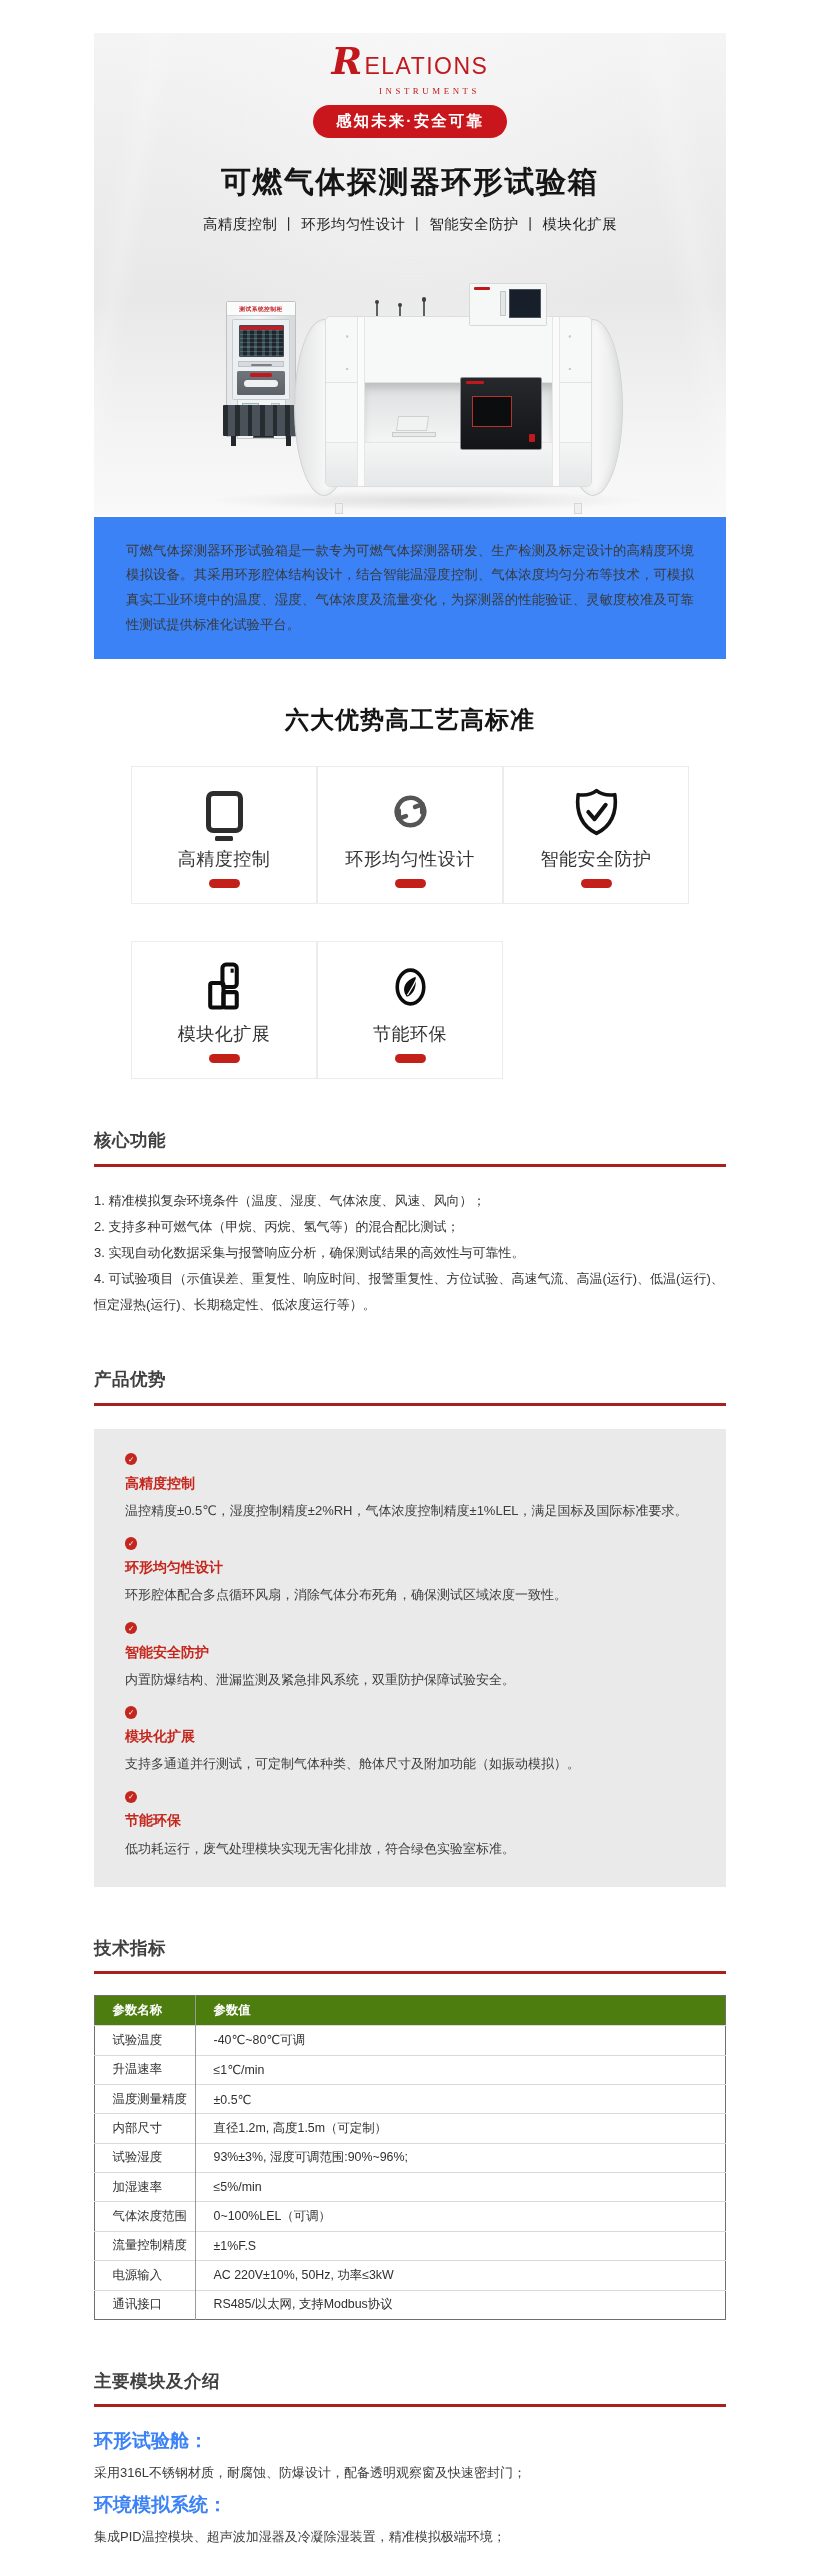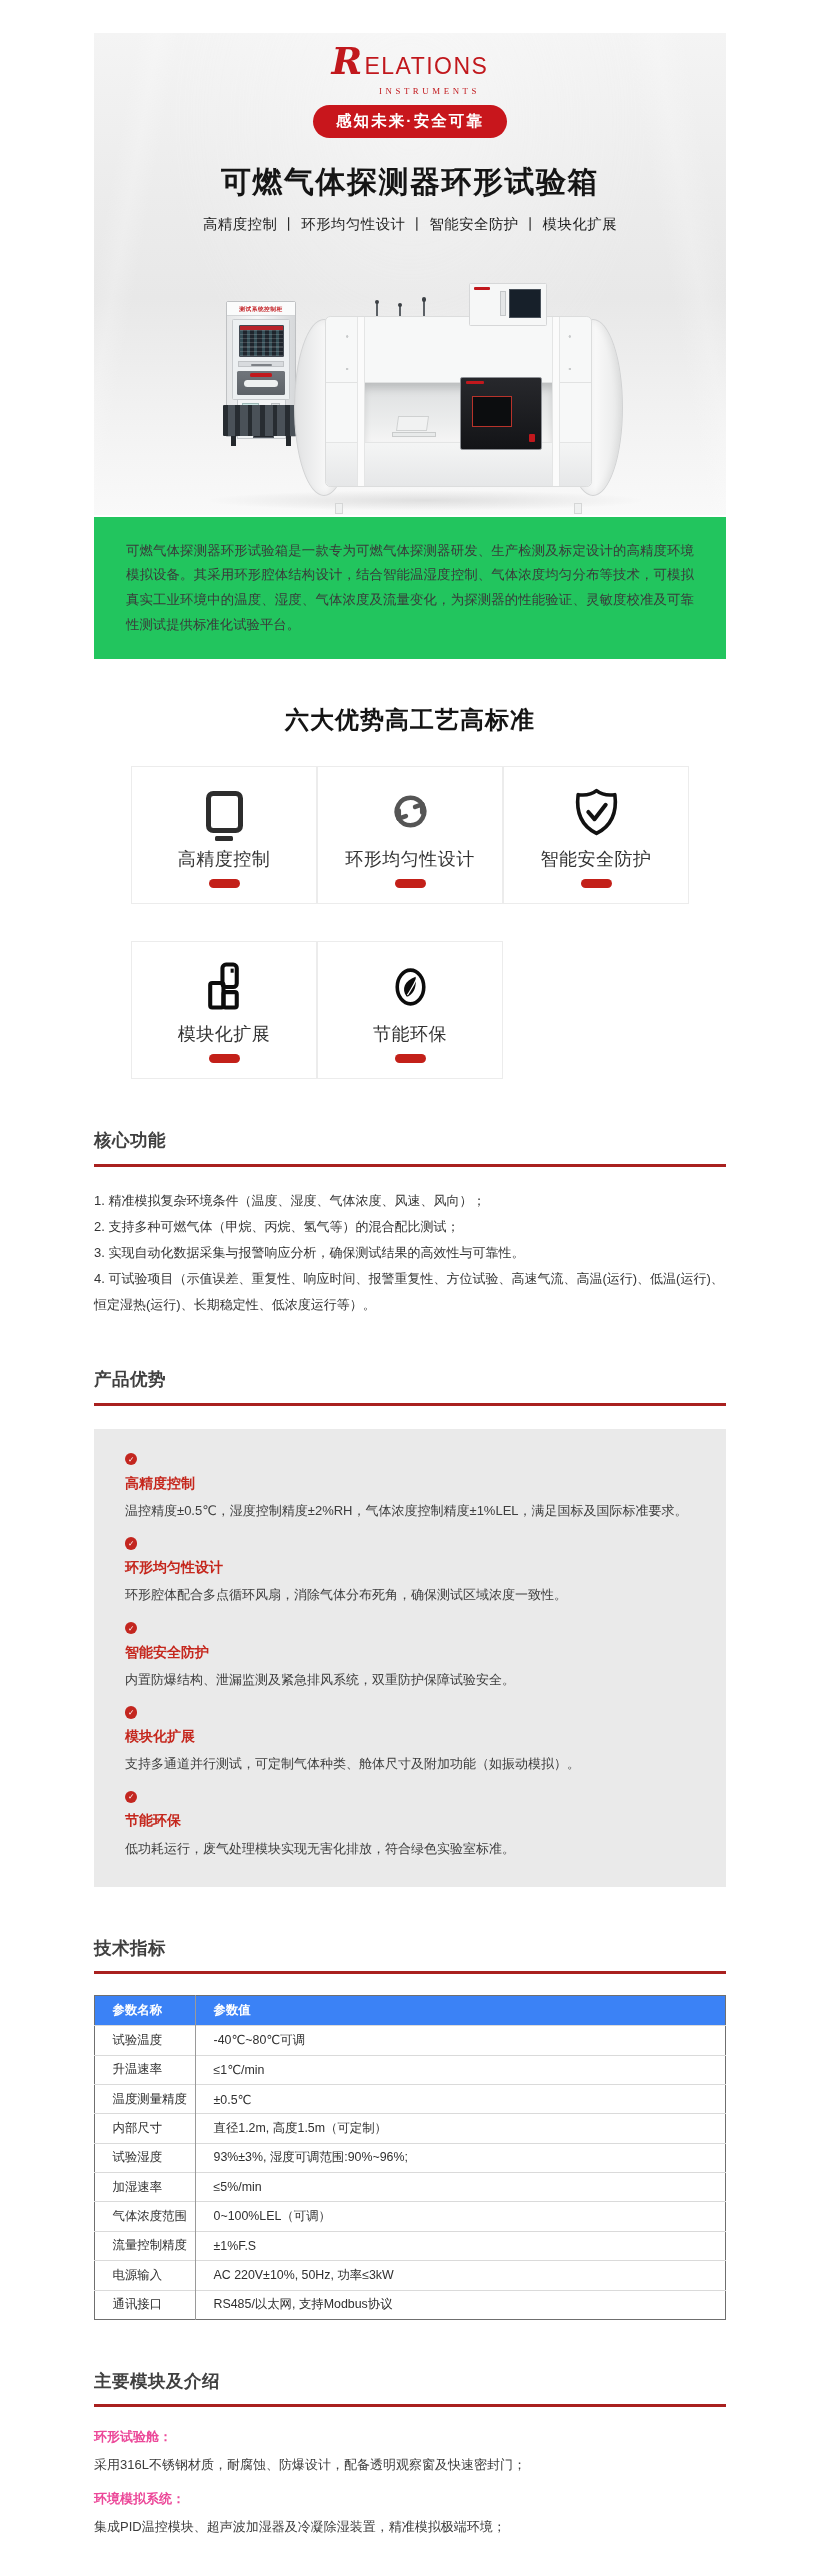--- a/index.html
+++ b/index.html
@@ -95,21 +95,21 @@
   .instr { position:absolute; left:170px; top:-33px; width:78px; height:43px; background:#f6f7f7;
     border:0.5px solid #d6d7d8; border-radius:1.5px; }
   .instr:before { content:""; position:absolute; right:5.2px; top:5.2px; width:30px; height:27px; background:#17202a; border:1.5px solid #4a525b; }
   .instr:after { content:""; position:absolute; left:30px; top:7.2px; width:4.1px; height:23px; background:#e4e6e7; border:0.5px solid #c4c7c9; }
   .instr-logo { position:absolute; left:4.1px; top:3.1px; width:15.5px; height:3.1px; background:#c1181d; border-radius:1px; }
   .rod { position:absolute; width:1.5px; height:13.4px; background:#5c6166; top:-13.4px; }
   .rod:after { content:""; position:absolute; left:-1.5px; top:-3.1px; width:4.6px; height:4.6px; border-radius:50%; background:#3c4045; }
   .leg { position:absolute; bottom:-11.3px; width:8.2px; height:11.3px; background:#eff0f0; border:0.5px solid #d5d6d6; }
 
   
-  .intro { margin-top:2.1px; background:#22c55e; padding:21.6px 32px; font-size:13.4px; line-height:1.85; color:#3a3a3a; text-align:justify; }
+  .intro { margin-top:2.1px; background:#3b82f6; padding:21.6px 32px; font-size:13.4px; line-height:1.85; color:#3a3a3a; text-align:justify; }
 
   
   .six-title { margin-top:45px; text-align:center; font-size:24px; font-weight:800; color:#141414; letter-spacing:1px; }
   .grid { width:558px; margin:30px auto 0; display:grid; grid-template-columns:repeat(3,1fr); row-gap:37px; }
   .card { border:0.5px solid #ececec; background:#fff; height:138px; display:flex; flex-direction:column; align-items:center; justify-content:flex-start; padding-top:17.5px; }
   .card.hidden { visibility:hidden; }
   .card-icon { height:54px; display:flex; align-items:center; justify-content:center; }
   .card-label { margin-top:8.2px; font-size:18px; color:#333; letter-spacing:0.5px; }
   .card-pill { margin-top:8.2px; width:31px; height:8.8px; background:#c32019; border-radius:4.6px; }
   .icon-monitor { width:37px; height:42px; border:5.2px solid #2d2d2d; border-radius:7.2px; position:relative; }
@@ -123,26 +123,26 @@
 
   .adv-box { margin-top:23px; background:#eaeaea; padding:24px 31px 29px; }
   .adv-item { margin-bottom:17.5px; }
   .adv-item:last-child { margin-bottom:0; }
   .check { display:inline-flex; width:12.4px; height:12.4px; border-radius:50%; background:#c3261f; color:#fff;
     font-size:7.7px; font-weight:bold; align-items:center; justify-content:center; }
   .adv-title { margin-top:9.3px; font-size:14px; font-weight:bold; color:#c5271d; }
   .adv-desc { margin-top:9.3px; font-size:13px; color:#3d3d3d; }
 
   table.spec { margin-top:20.6px; width:100%; border-collapse:collapse; font-size:12.4px; border:0.5px solid #6f6f6f; }
-  table.spec th { background:#3b82f6; color:#fff; font-weight:bold; text-align:left; padding:6.2px 7.2px 6.2px 17.5px; }
+  table.spec th { background:#4d7c0f; color:#fff; font-weight:bold; text-align:left; padding:6.2px 7.2px 6.2px 17.5px; }
   table.spec td { padding:5.7px 7.2px 5.7px 17.5px; color:#2f2f2f; border-top:1px solid #dadada; background:#fff; }
   table.spec th:first-child, table.spec td:first-child { width:101px; border-right:0.5px solid #9a9a9a; }
 
   .mod-list { margin-top:20.6px; }
-  .mod-name { font-size:13px; font-weight:bold; color:#ec4899; margin-top:16px; }
+  .mod-name { font-size:19px; font-weight:bold; color:#3b82f6; margin-top:10px; }
   .mod-desc { font-size:13px; color:#3b3b3b; margin-top:10.3px; }
 </style>
 </head>
 <body>
 
 <div class="page">
 
   <div class="hero">
     <div class="hero-streaks"></div>
     <div class="logo">

